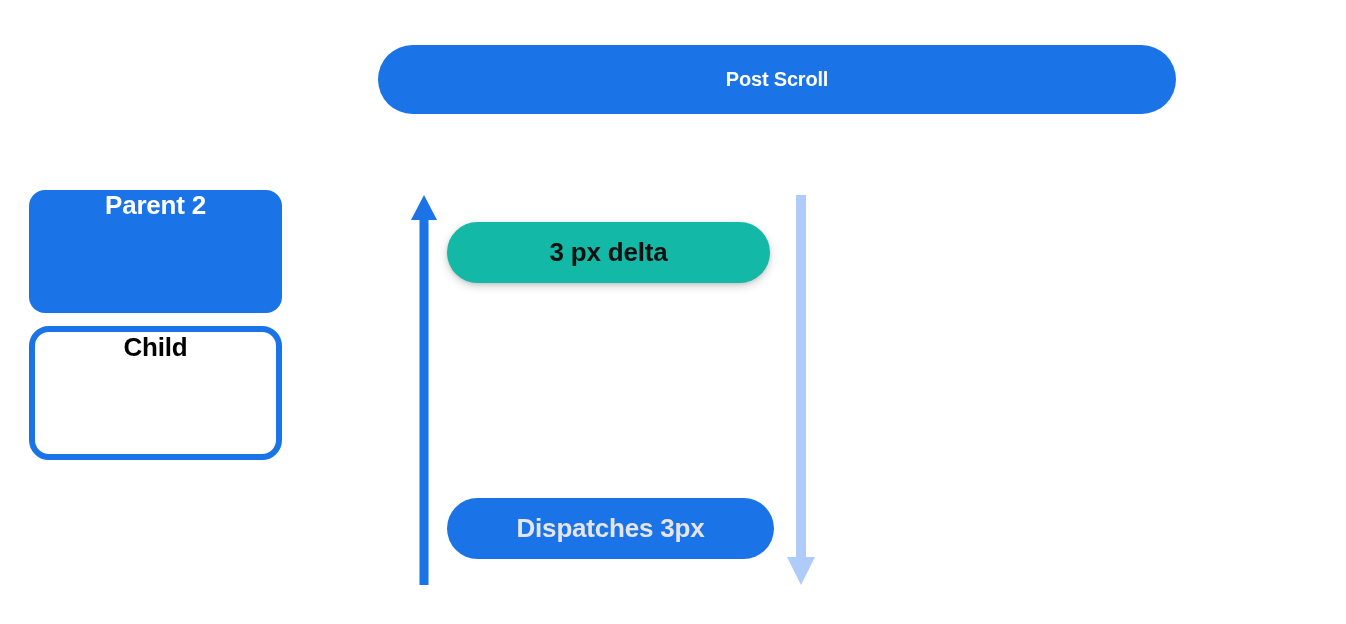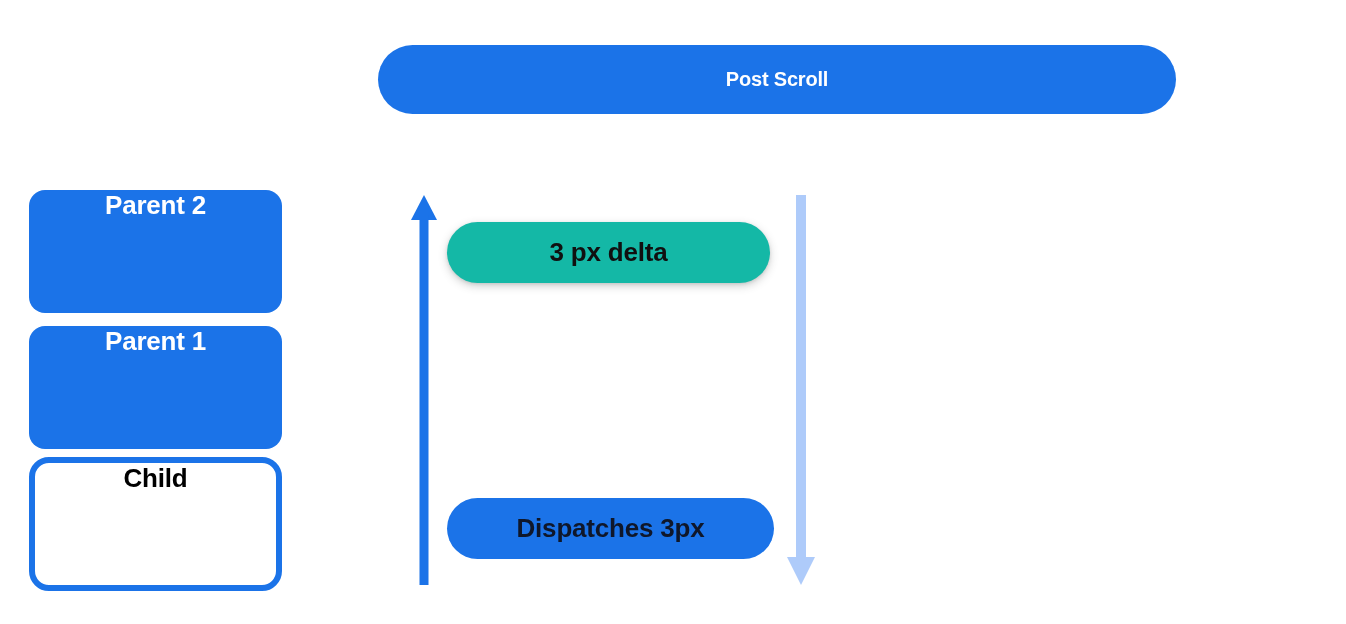--- a/index.html
+++ b/index.html
@@ -125,43 +125,40 @@
     top: 498px;
     width: 327px;
     height: 61px;
     background: #1b73e8;
     border-radius: 31px;
     display: flex;
     align-items: center;
     justify-content: center;
   }
   .dispatch-pill-label {
-    color: #0f172a;
+    color: #e5e5e5;
     font-size: 26px;
     font-weight: bold;
     letter-spacing: -0.2px;
     font-family: "Liberation Sans", sans-serif;
   }
 </style>
 </head>
 <body>
 
 <div class="header-pill">
   <span class="header-pill-label">Post Scroll</span>
 </div>
 
 <div class="stack">
 
   <div class="stack-box box-parent2">
     <span class="stack-box-label">Parent 2</span>
   </div>
 
-  <div class="stack-box box-parent1">
-    <span class="stack-box-label">Parent 1</span>
-  </div>
 
   <div class="stack-box box-child">
     <span class="stack-box-label">Child</span>
   </div>
 
 </div>
 
 <div class="arrow-up-primary">
   <svg width="28" height="390" viewBox="0 0 28 390" xmlns="http://www.w3.org/2000/svg">
     <polygon points="14,0 27,25 1,25" fill="#1b73e8"></polygon>

